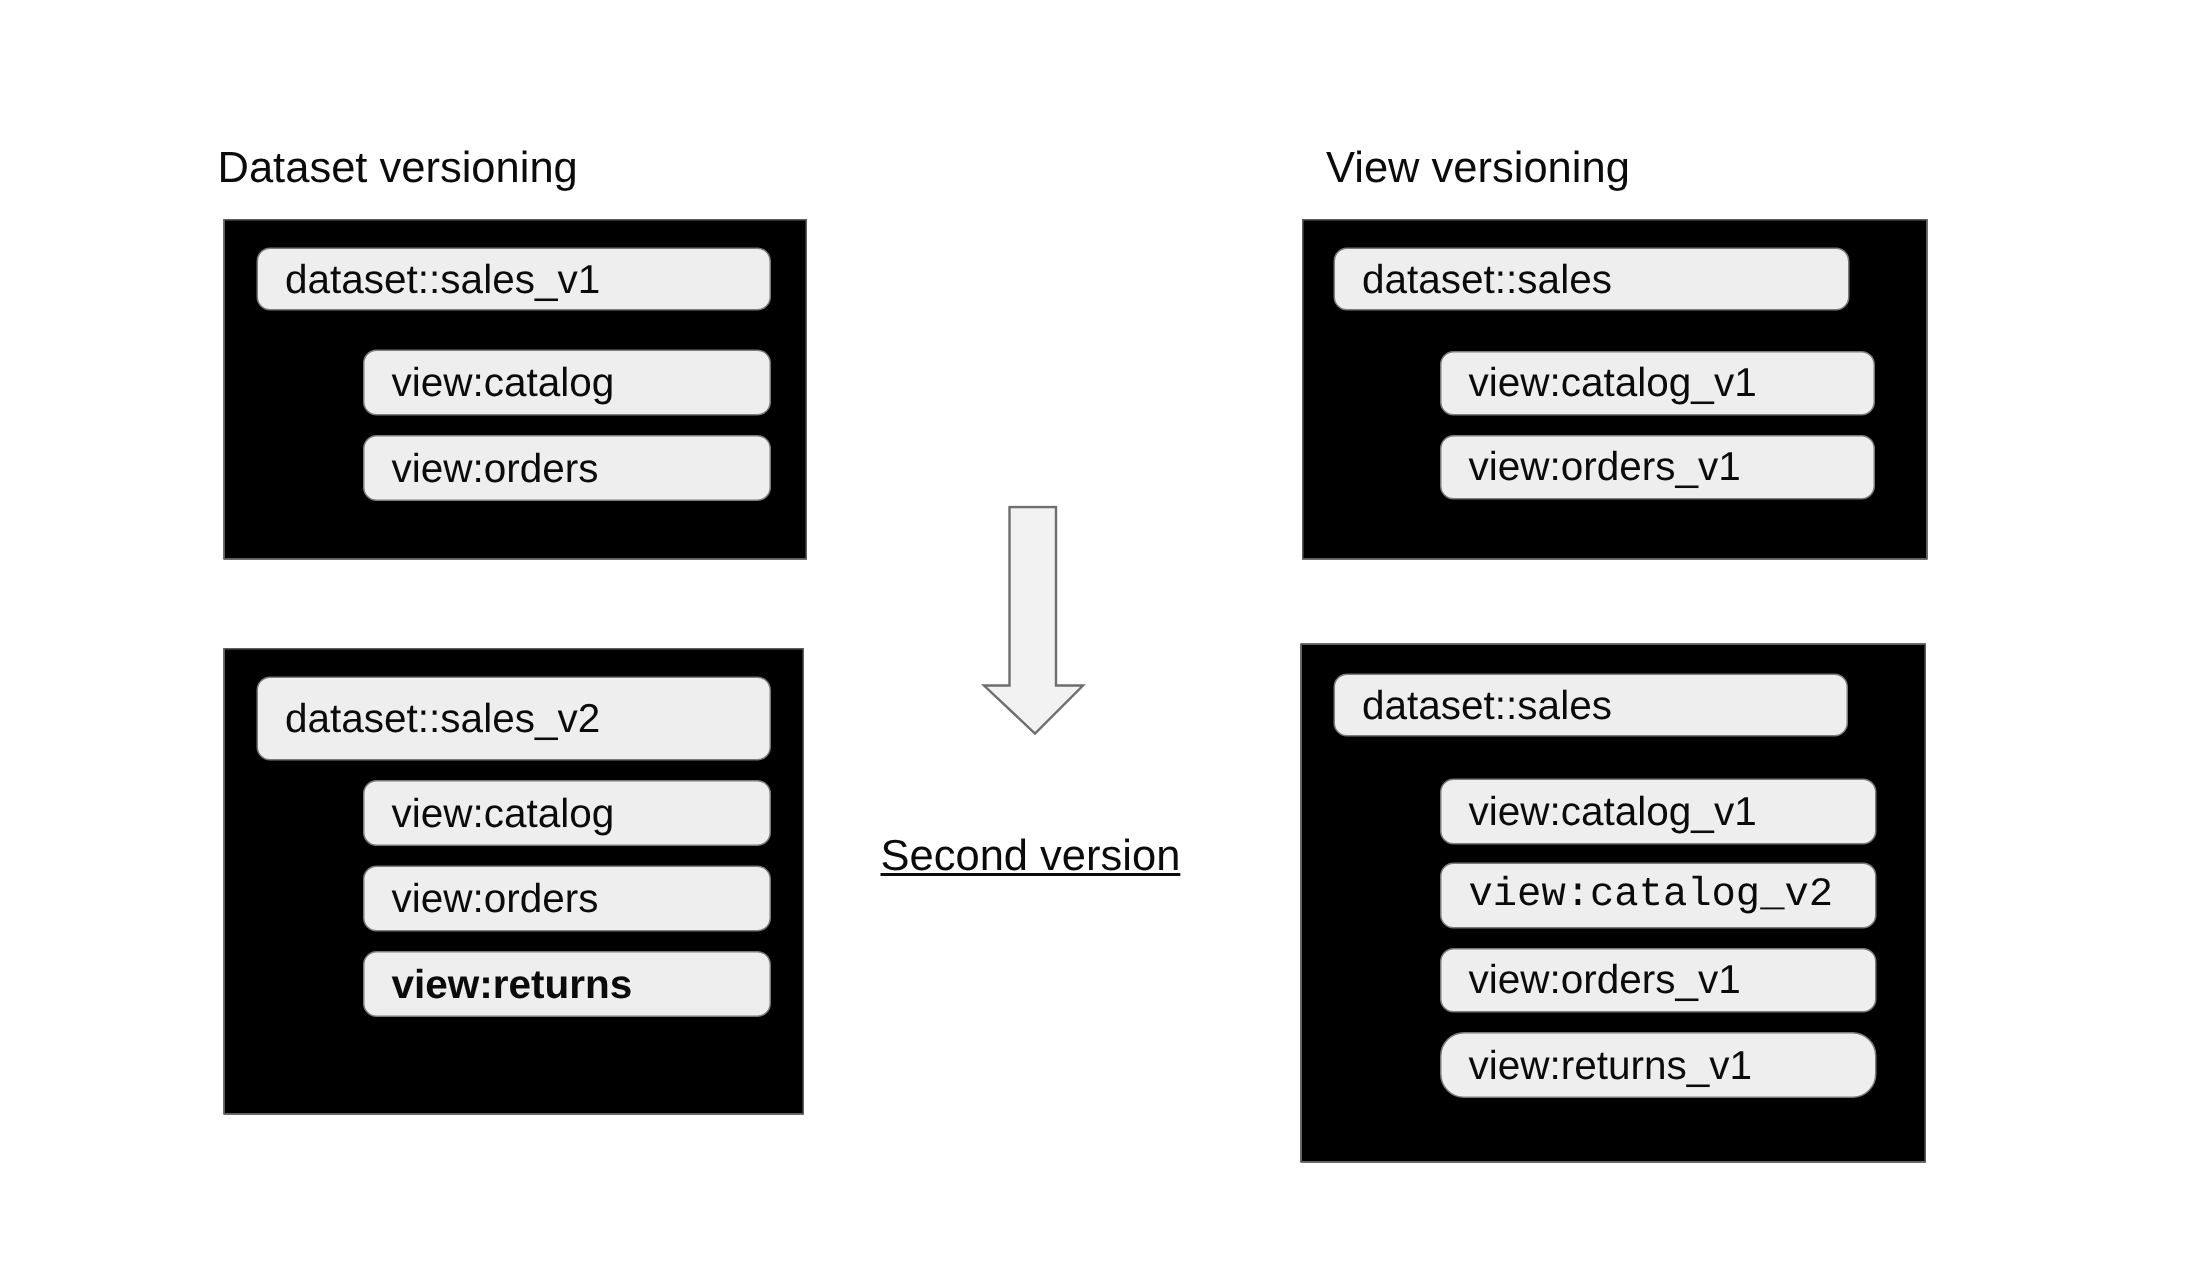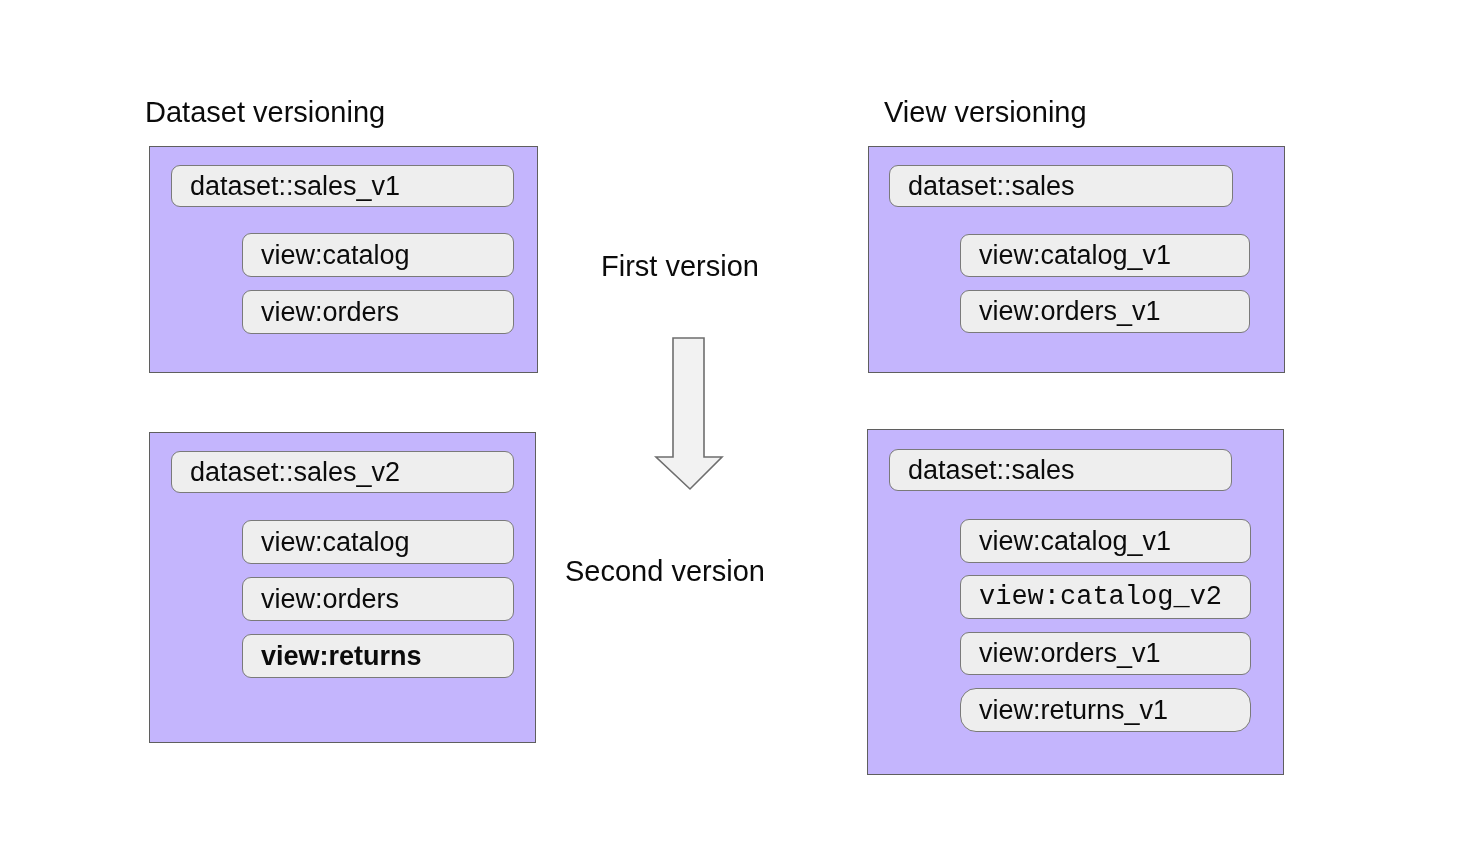--- a/index.html
+++ b/index.html
@@ -18,21 +18,21 @@
   }
   .col-title {
     position: absolute;
     font-size: 29px;
     line-height: 32px;
     color: #0b0b0b;
     white-space: nowrap;
   }
   .outer-box {
     position: absolute;
-    background: #c4b5fd;
+    background: #000000;
     border: 1px solid #5f5f5f;
     box-sizing: border-box;
   }
   .pill {
     position: absolute;
     background: #eeeeee;
     border: 1.5px solid #7a7a7a;
     border-radius: 9px;
     box-sizing: border-box;
     display: flex;
@@ -66,35 +66,34 @@
   <div class="col-title" style="left:145px; top:96px;">Dataset versioning</div>
   <div class="col-title" style="left:884px; top:96px;">View versioning</div>
 
   <div class="outer-box" style="left:149px; top:146px; width:389px; height:227px;">
     <div class="pill" style="left:21px; top:18px; width:343px; height:42px;">dataset::sales_v1</div>
     <div class="pill" style="left:92px; top:86px; width:272px; height:44px;">view:catalog</div>
     <div class="pill" style="left:92px; top:143px; width:272px; height:44px;">view:orders</div>
   </div>
 
   <div class="outer-box" style="left:149px; top:432px; width:387px; height:311px;">
-    <div class="pill" style="left:21px; top:18px; width:343px; height:42px;">dataset::sales_v2</div>
+    <div class="pill" style="left:21px; top:18px; width:343px; height:56px;">dataset::sales_v2</div>
     <div class="pill" style="left:92px; top:87px; width:272px; height:44px;">view:catalog</div>
     <div class="pill" style="left:92px; top:144px; width:272px; height:44px;">view:orders</div>
     <div class="pill" style="left:92px; top:201px; width:272px; height:44px;font-weight:bold;">view:returns</div>
   </div>
 
-  <div class="center-label" style="left:601px; top:250px;">First version</div>
 
   <div class="arrow-wrap">
     <svg width="72" height="154" viewBox="0 0 72 154" xmlns="http://www.w3.org/2000/svg">
       <polygon points="20,1 51,1 51,120 69,120 37,152 3,120 20,120" fill="#f2f2f2" stroke="#6e6e6e" stroke-width="1.6" stroke-linejoin="miter"></polygon>
     </svg>
   </div>
 
-  <div class="center-label" style="left:565px; top:555px;">Second version</div>
+  <div class="center-label" style="left:587px; top:555px;text-decoration:underline;">Second version</div>
 
   <div class="outer-box" style="left:868px; top:146px; width:417px; height:227px;">
     <div class="pill" style="left:20px; top:18px; width:344px; height:42px;">dataset::sales</div>
     <div class="pill" style="left:91px; top:87px; width:290px; height:43px;">view:catalog_v1</div>
     <div class="pill" style="left:91px; top:143px; width:290px; height:43px;">view:orders_v1</div>
   </div>
 
   <div class="outer-box" style="left:867px; top:429px; width:417px; height:346px;">
     <div class="pill" style="left:21px; top:19px; width:343px; height:42px;">dataset::sales</div>
     <div class="pill" style="left:92px; top:89px; width:291px; height:44px;">view:catalog_v1</div>

